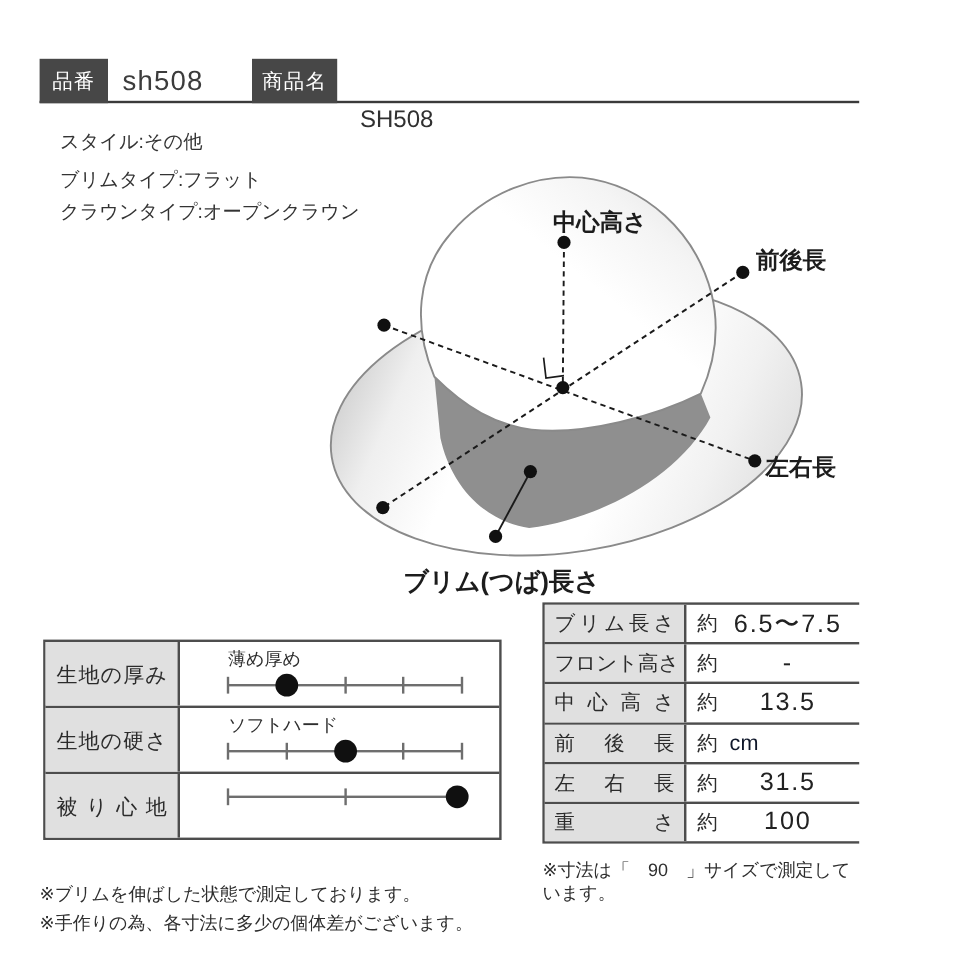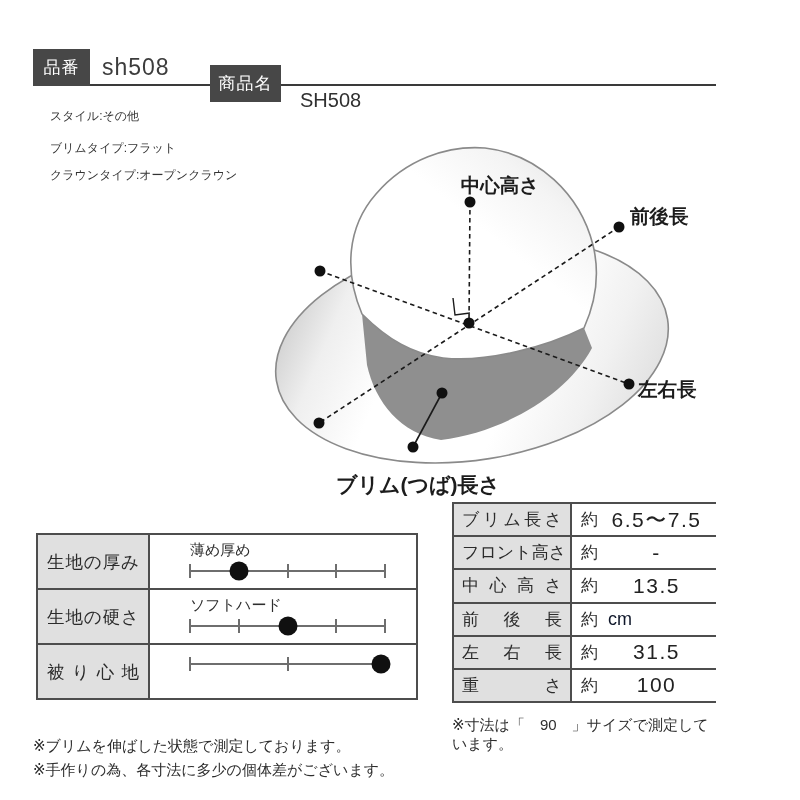--- a/index.html
+++ b/index.html
@@ -4,28 +4,28 @@
 <style>
   * { margin:0; padding:0; box-sizing:border-box; }
   html,body { background:#fff; }
   body { font-family:"Liberation Sans","DejaVu Sans",sans-serif; color:#262626; }
   #stage { position:relative; width:716px; height:800px; background:#ffffff; overflow:hidden; }
 
   
   .dark-box { position:absolute; background:#474747; color:#ffffff; font-size:17px;
               display:flex; align-items:center; justify-content:center; letter-spacing:1px; z-index:2; }
   #itemno-box   { left:33px;  top:49px; width:57px;  height:37px; }
-  #prodname-box { left:210px; top:65px; width:71px;  height:37px; }
+  #prodname-box { left:210px; top:49px; width:71px;  height:37px; }
   #itemno-text  { position:absolute; left:102px; top:54px; font-size:23px; color:#3c3c3c; letter-spacing:1px; }
   #prodname-text{ position:absolute; left:300px; top:56px; font-size:20px; color:#303030; white-space:nowrap; }
   #prodcode-text{ position:absolute; left:300px; top:89px; font-size:20px; color:#303030; }
   #header-rule  { position:absolute; left:33px; top:84px; width:737px; height:2px; background:#3a3a3a; z-index:1; }
 
   
-  .spec-line { position:absolute; left:50px; font-size:12px; color:#333; white-space:nowrap; }
+  .spec-line { position:absolute; left:50px; font-size:16px; color:#333; white-space:nowrap; }
   #spec-style { top:108px; } #spec-brim { top:140px; } #spec-crown { top:167px; }
 
   
   #hat-svg { position:absolute; left:248px; top:132px; }
   #hat-svg text { font-family:"Liberation Sans","DejaVu Sans",sans-serif; font-weight:600; fill:#1c1c1c; }
 
   
   #attr-table { position:absolute; left:36px; top:533px; width:382px; height:167px;
                 border:2px solid #4d4d4d; display:flex; flex-direction:column; background:#fff; }
   .attr-row { flex:1; display:flex; border-bottom:2px solid #4d4d4d; min-height:0; }

